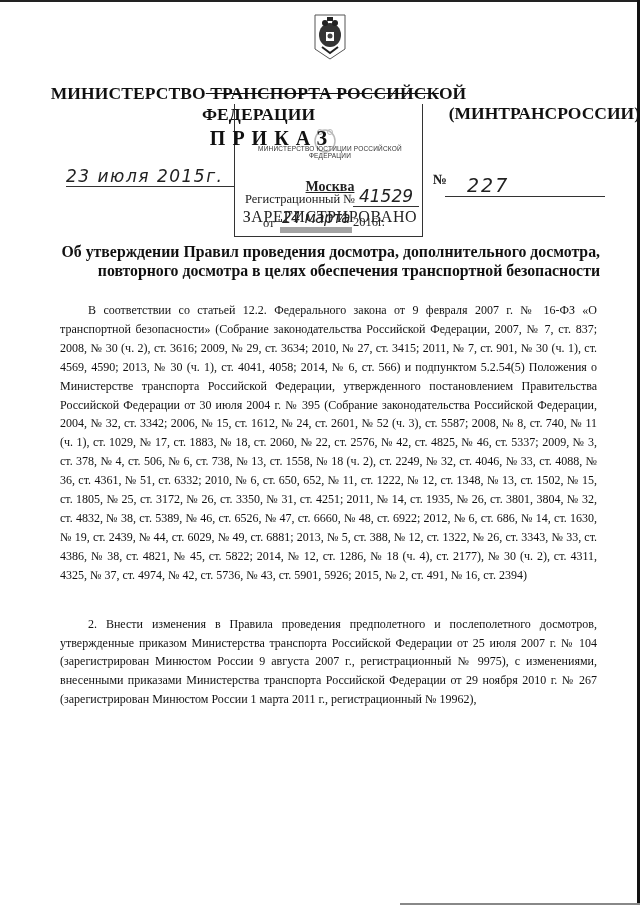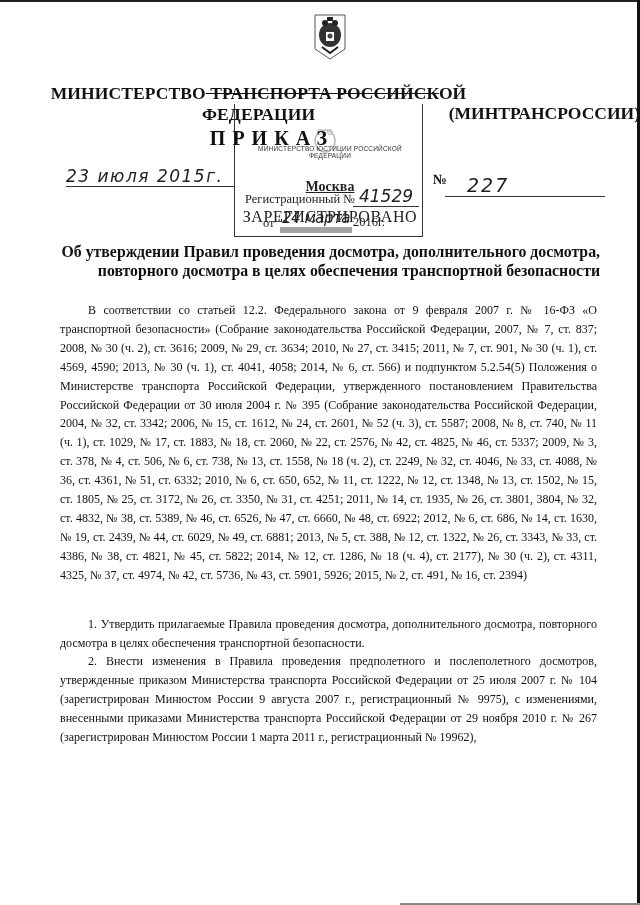--- a/index.html
+++ b/index.html
@@ -94,15 +94,14 @@
 
 <div class="order-date">23 июля 2015г.</div>
 <div class="num-sign">№</div>
 <div class="order-num">227</div>
 
 <div class="title">Об утверждении Правил проведения досмотра, дополнительного досмотра, повторного досмотра в целях обеспечения транспортной безопасности</div>
 
 <div class="body">
   <p>В соответствии со статьей 12.2. Федерального закона от 9 февраля 2007 г. № 16-ФЗ «О транспортной безопасности» (Собрание законодательства Российской Федерации, 2007, № 7, ст. 837; 2008, № 30 (ч. 2), ст. 3616; 2009, № 29, ст. 3634; 2010, № 27, ст. 3415; 2011, № 7, ст. 901, № 30 (ч. 1), ст. 4569, 4590; 2013, № 30 (ч. 1), ст. 4041, 4058; 2014, № 6, ст. 566) и подпунктом 5.2.54(5) Положения о Министерстве транспорта Российской Федерации, утвержденного постановлением Правительства Российской Федерации от 30 июля 2004 г. № 395 (Собрание законодательства Российской Федерации, 2004, № 32, ст. 3342; 2006, № 15, ст. 1612, № 24, ст. 2601, № 52 (ч. 3), ст. 5587; 2008, № 8, ст. 740, № 11 (ч. 1), ст. 1029, № 17, ст. 1883, № 18, ст. 2060, № 22, ст. 2576, № 42, ст. 4825, № 46, ст. 5337; 2009, № 3, ст. 378, № 4, ст. 506, № 6, ст. 738, № 13, ст. 1558, № 18 (ч. 2), ст. 2249, № 32, ст. 4046, № 33, ст. 4088, № 36, ст. 4361, № 51, ст. 6332; 2010, № 6, ст. 650, 652, № 11, ст. 1222, № 12, ст. 1348, № 13, ст. 1502, № 15, ст. 1805, № 25, ст. 3172, № 26, ст. 3350, № 31, ст. 4251; 2011, № 14, ст. 1935, № 26, ст. 3801, 3804, № 32, ст. 4832, № 38, ст. 5389, № 46, ст. 6526, № 47, ст. 6660, № 48, ст. 6922; 2012, № 6, ст. 686, № 14, ст. 1630, № 19, ст. 2439, № 44, ст. 6029, № 49, ст. 6881; 2013, № 5, ст. 388, № 12, ст. 1322, № 26, ст. 3343, № 33, ст. 4386, № 38, ст. 4821, № 45, ст. 5822; 2014, № 12, ст. 1286, № 18 (ч. 4), ст. 2177), № 30 (ч. 2), ст. 4311, 4325, № 37, ст. 4974, № 42, ст. 5736, № 43, ст. 5901, 5926; 2015, № 2, ст. 491, № 16, ст. 2394)</p>
   <div class="gap"></div>
-  <p>1. Утвердить прилагаемые Правила проведения досмотра, дополнительного досмотра, повторного досмотра в целях обеспечения транспортной безопасности.</p>
   <p>2. Внести изменения в Правила проведения предполетного и послеполетного досмотров, утвержденные приказом Министерства транспорта Российской Федерации от 25 июля 2007 г. № 104 (зарегистрирован Минюстом России 9 августа 2007 г., регистрационный № 9975), с изменениями, внесенными приказами Министерства транспорта Российской Федерации от 29 ноября 2010 г. № 267 (зарегистрирован Минюстом России 1 марта 2011 г., регистрационный № 19962),</p>
 </div>
 
 </body></html>

